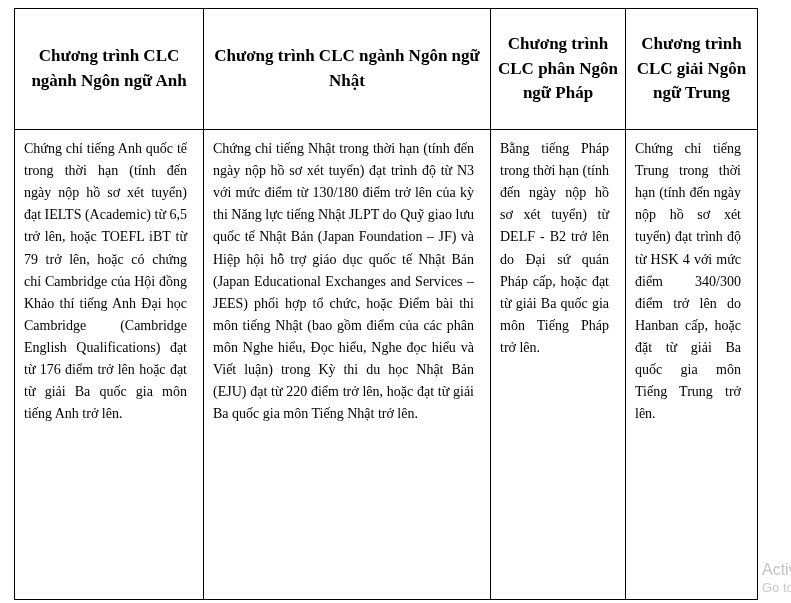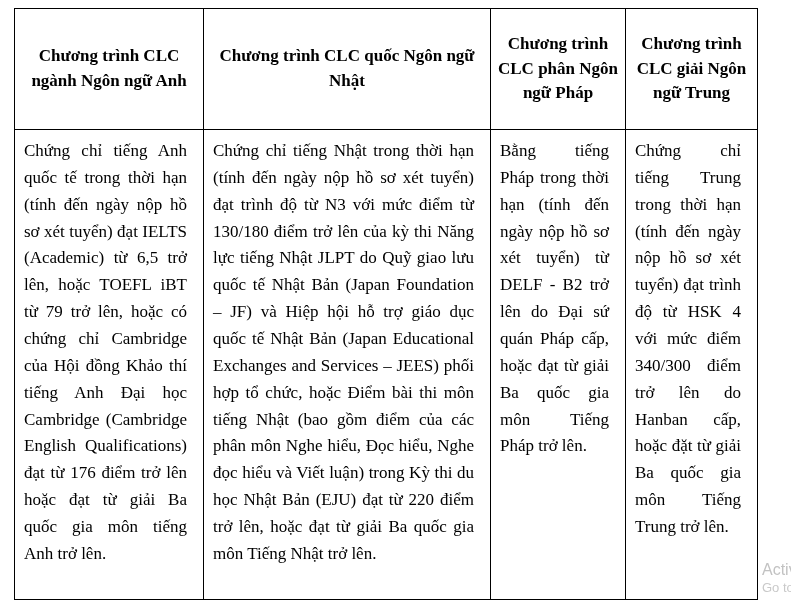--- a/index.html
+++ b/index.html
@@ -60,21 +60,21 @@
   th.h-c2 { font-size: 17px; padding-left: 14px; padding-right: 14px; }
   th.h-c3 { font-size: 16px; padding-left: 6px; padding-right: 6px; }
   th.h-c4 { font-size: 16px; padding-left: 6px; padding-right: 6px; }
 
   
   tr.body-row td {
     height: 455px;
     vertical-align: top;
     text-align: justify;
     text-align-last: left;
-    font-size: 17px;
+    font-size: 14px;
     line-height: 1.58;
     padding: 8px 16px 6px 9px;
     hyphens: none;
   }
   td.b-c3, td.b-c4 {
     font-size: 16.5px;
     padding-left: 7px;
     padding-right: 7px;
   }
 
@@ -108,21 +108,21 @@
   <table class="admission-table">
     <colgroup>
       <col class="c1">
       <col class="c2">
       <col class="c3">
       <col class="c4">
     </colgroup>
     <thead>
       <tr class="header-row">
         <th class="h-c1">Chương trình CLC ngành Ngôn ngữ Anh</th>
-        <th class="h-c2">Chương trình CLC quốc Ngôn ngữ Nhật</th>
+        <th class="h-c2">Chương trình CLC ngành Ngôn ngữ Nhật</th>
         <th class="h-c3">Chương trình CLC phân Ngôn ngữ Pháp</th>
         <th class="h-c4">Chương trình CLC giải Ngôn ngữ Trung</th>
       </tr>
     </thead>
     <tbody>
       <tr class="body-row">
         <td class="b-c1">Chứng chỉ tiếng Anh quốc tế trong thời hạn (tính đến ngày nộp hồ sơ xét tuyển) đạt IELTS (Academic) từ 6,5 trở lên, hoặc TOEFL iBT từ 79 trở lên, hoặc có chứng chỉ Cambridge của Hội đồng Khảo thí tiếng Anh Đại học Cambridge (Cambridge English Qualifications) đạt từ 176 điểm trở lên hoặc đạt từ giải Ba quốc gia môn tiếng Anh trở lên.</td>
         <td class="b-c2">Chứng chỉ tiếng Nhật trong thời hạn (tính đến ngày nộp hồ sơ xét tuyển) đạt trình độ từ N3 với mức điểm từ 130/180 điểm trở lên của kỳ thi Năng lực tiếng Nhật JLPT do Quỹ giao lưu quốc tế Nhật Bản (Japan Foundation – JF) và Hiệp hội hỗ trợ giáo dục quốc tế Nhật Bản (Japan Educational Exchanges and Services – JEES) phối hợp tổ chức, hoặc Điểm bài thi môn tiếng Nhật (bao gồm điểm của các phân môn Nghe hiểu, Đọc hiểu, Nghe đọc hiểu và Viết luận) trong Kỳ thi du học Nhật Bản (EJU) đạt từ 220 điểm trở lên, hoặc đạt từ giải Ba quốc gia môn Tiếng Nhật trở lên.</td>
         <td class="b-c3">Bằng tiếng Pháp trong thời hạn (tính đến ngày nộp hồ sơ xét tuyển) từ DELF - B2 trở lên do Đại sứ quán Pháp cấp, hoặc đạt từ giải Ba quốc gia môn Tiếng Pháp trở lên.</td>
         <td class="b-c4">Chứng chỉ tiếng Trung trong thời hạn (tính đến ngày nộp hồ sơ xét tuyển) đạt trình độ từ HSK 4 với mức điểm 340/300 điểm trở lên do Hanban cấp, hoặc đặt từ giải Ba quốc gia môn Tiếng Trung trở lên.</td>

